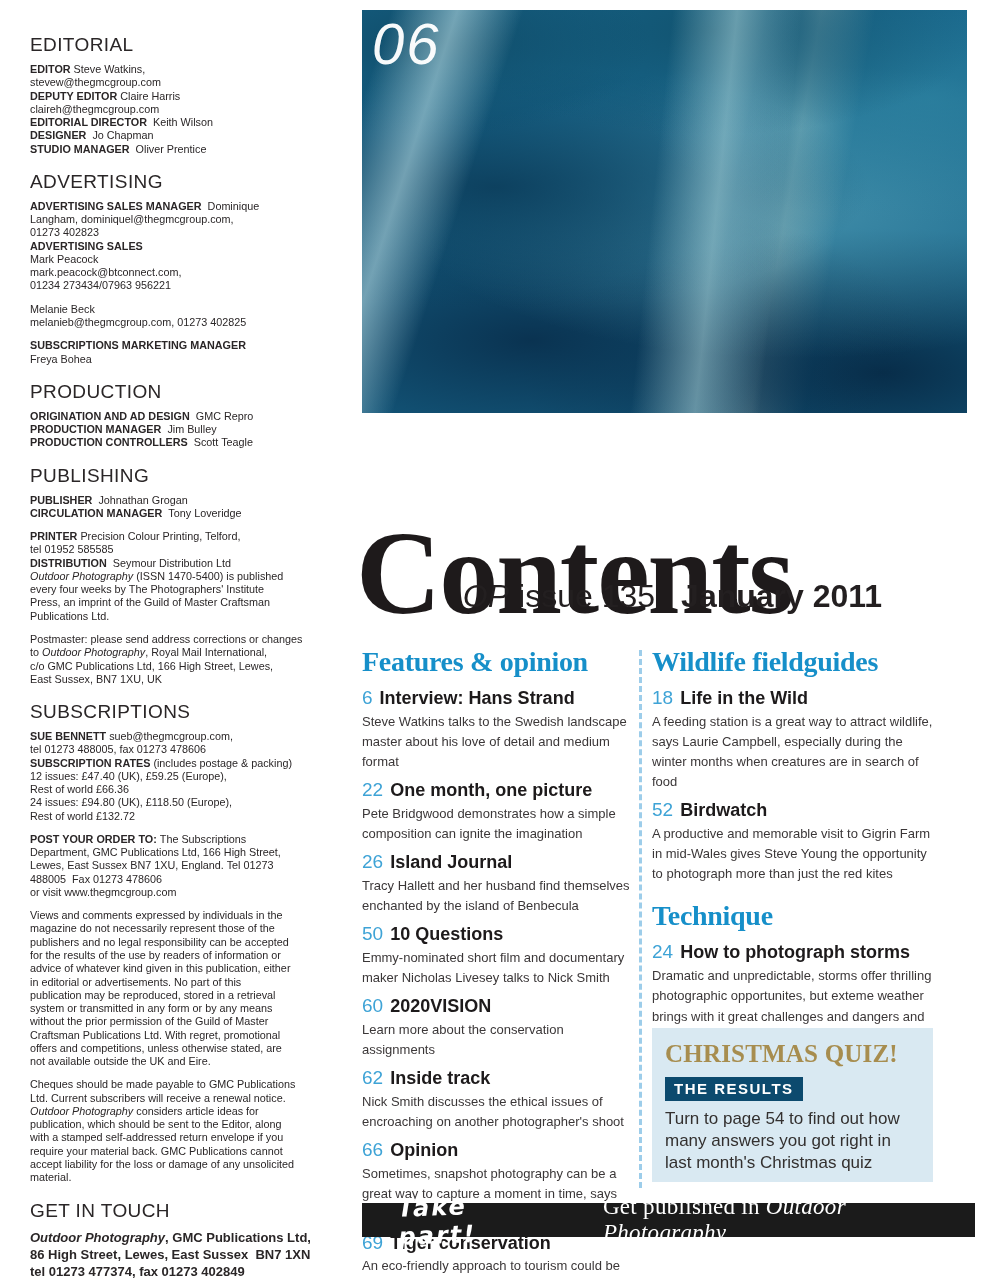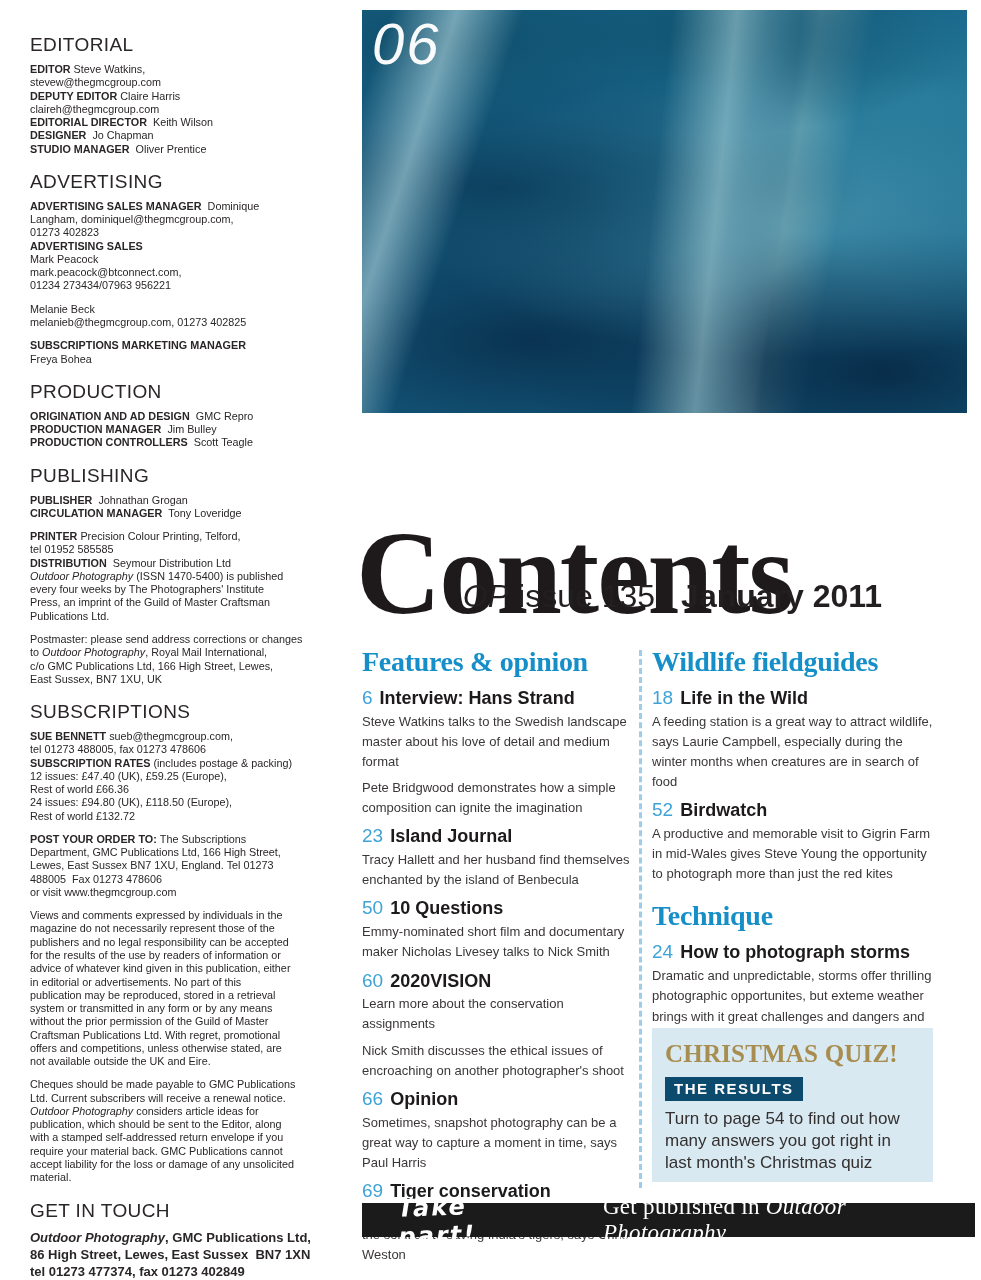--- a/index.html
+++ b/index.html
@@ -212,35 +212,37 @@
 </div>
 
 <div class="col col-left">
   <div>
       <h2 class="col-heading">Features &amp; opinion</h2>
       <div class="toc-item">
         <div class="toc-row"><span class="toc-page">6</span><span class="toc-title">Interview: Hans Strand</span></div>
         <p class="toc-desc">Steve Watkins talks to the Swedish landscape master about his love of detail and medium format</p>
       </div>
       <div class="toc-item">
+        <div class="toc-row"><span class="toc-page">22</span><span class="toc-title">One month, one picture</span></div>
         <p class="toc-desc">Pete Bridgwood demonstrates how a simple composition can ignite the imagination</p>
       </div>
       <div class="toc-item">
-        <div class="toc-row"><span class="toc-page">23</span><span class="toc-title">Island Journal</span></div>
+        <div class="toc-row"><span class="toc-page">26</span><span class="toc-title">Island Journal</span></div>
         <p class="toc-desc">Tracy Hallett and her husband find themselves enchanted by the island of Benbecula</p>
       </div>
       <div class="toc-item">
         <div class="toc-row"><span class="toc-page">50</span><span class="toc-title">10 Questions</span></div>
         <p class="toc-desc">Emmy-nominated short film and documentary maker Nicholas Livesey talks to Nick Smith</p>
       </div>
       <div class="toc-item">
         <div class="toc-row"><span class="toc-page">60</span><span class="toc-title">2020VISION</span></div>
         <p class="toc-desc">Learn more about the conservation assignments</p>
       </div>
       <div class="toc-item">
+        <div class="toc-row"><span class="toc-page">62</span><span class="toc-title">Inside track</span></div>
         <p class="toc-desc">Nick Smith discusses the ethical issues of encroaching on another photographer's shoot</p>
       </div>
       <div class="toc-item">
         <div class="toc-row"><span class="toc-page">66</span><span class="toc-title">Opinion</span></div>
         <p class="toc-desc">Sometimes, snapshot photography can be a great way to capture a moment in time, says Paul Harris</p>
       </div>
       <div class="toc-item">
         <div class="toc-row"><span class="toc-page">69</span><span class="toc-title">Tiger conservation</span></div>
         <p class="toc-desc">An eco-friendly approach to tourism could be the solution to saving India's tigers, says Chris Weston</p>
       </div>

